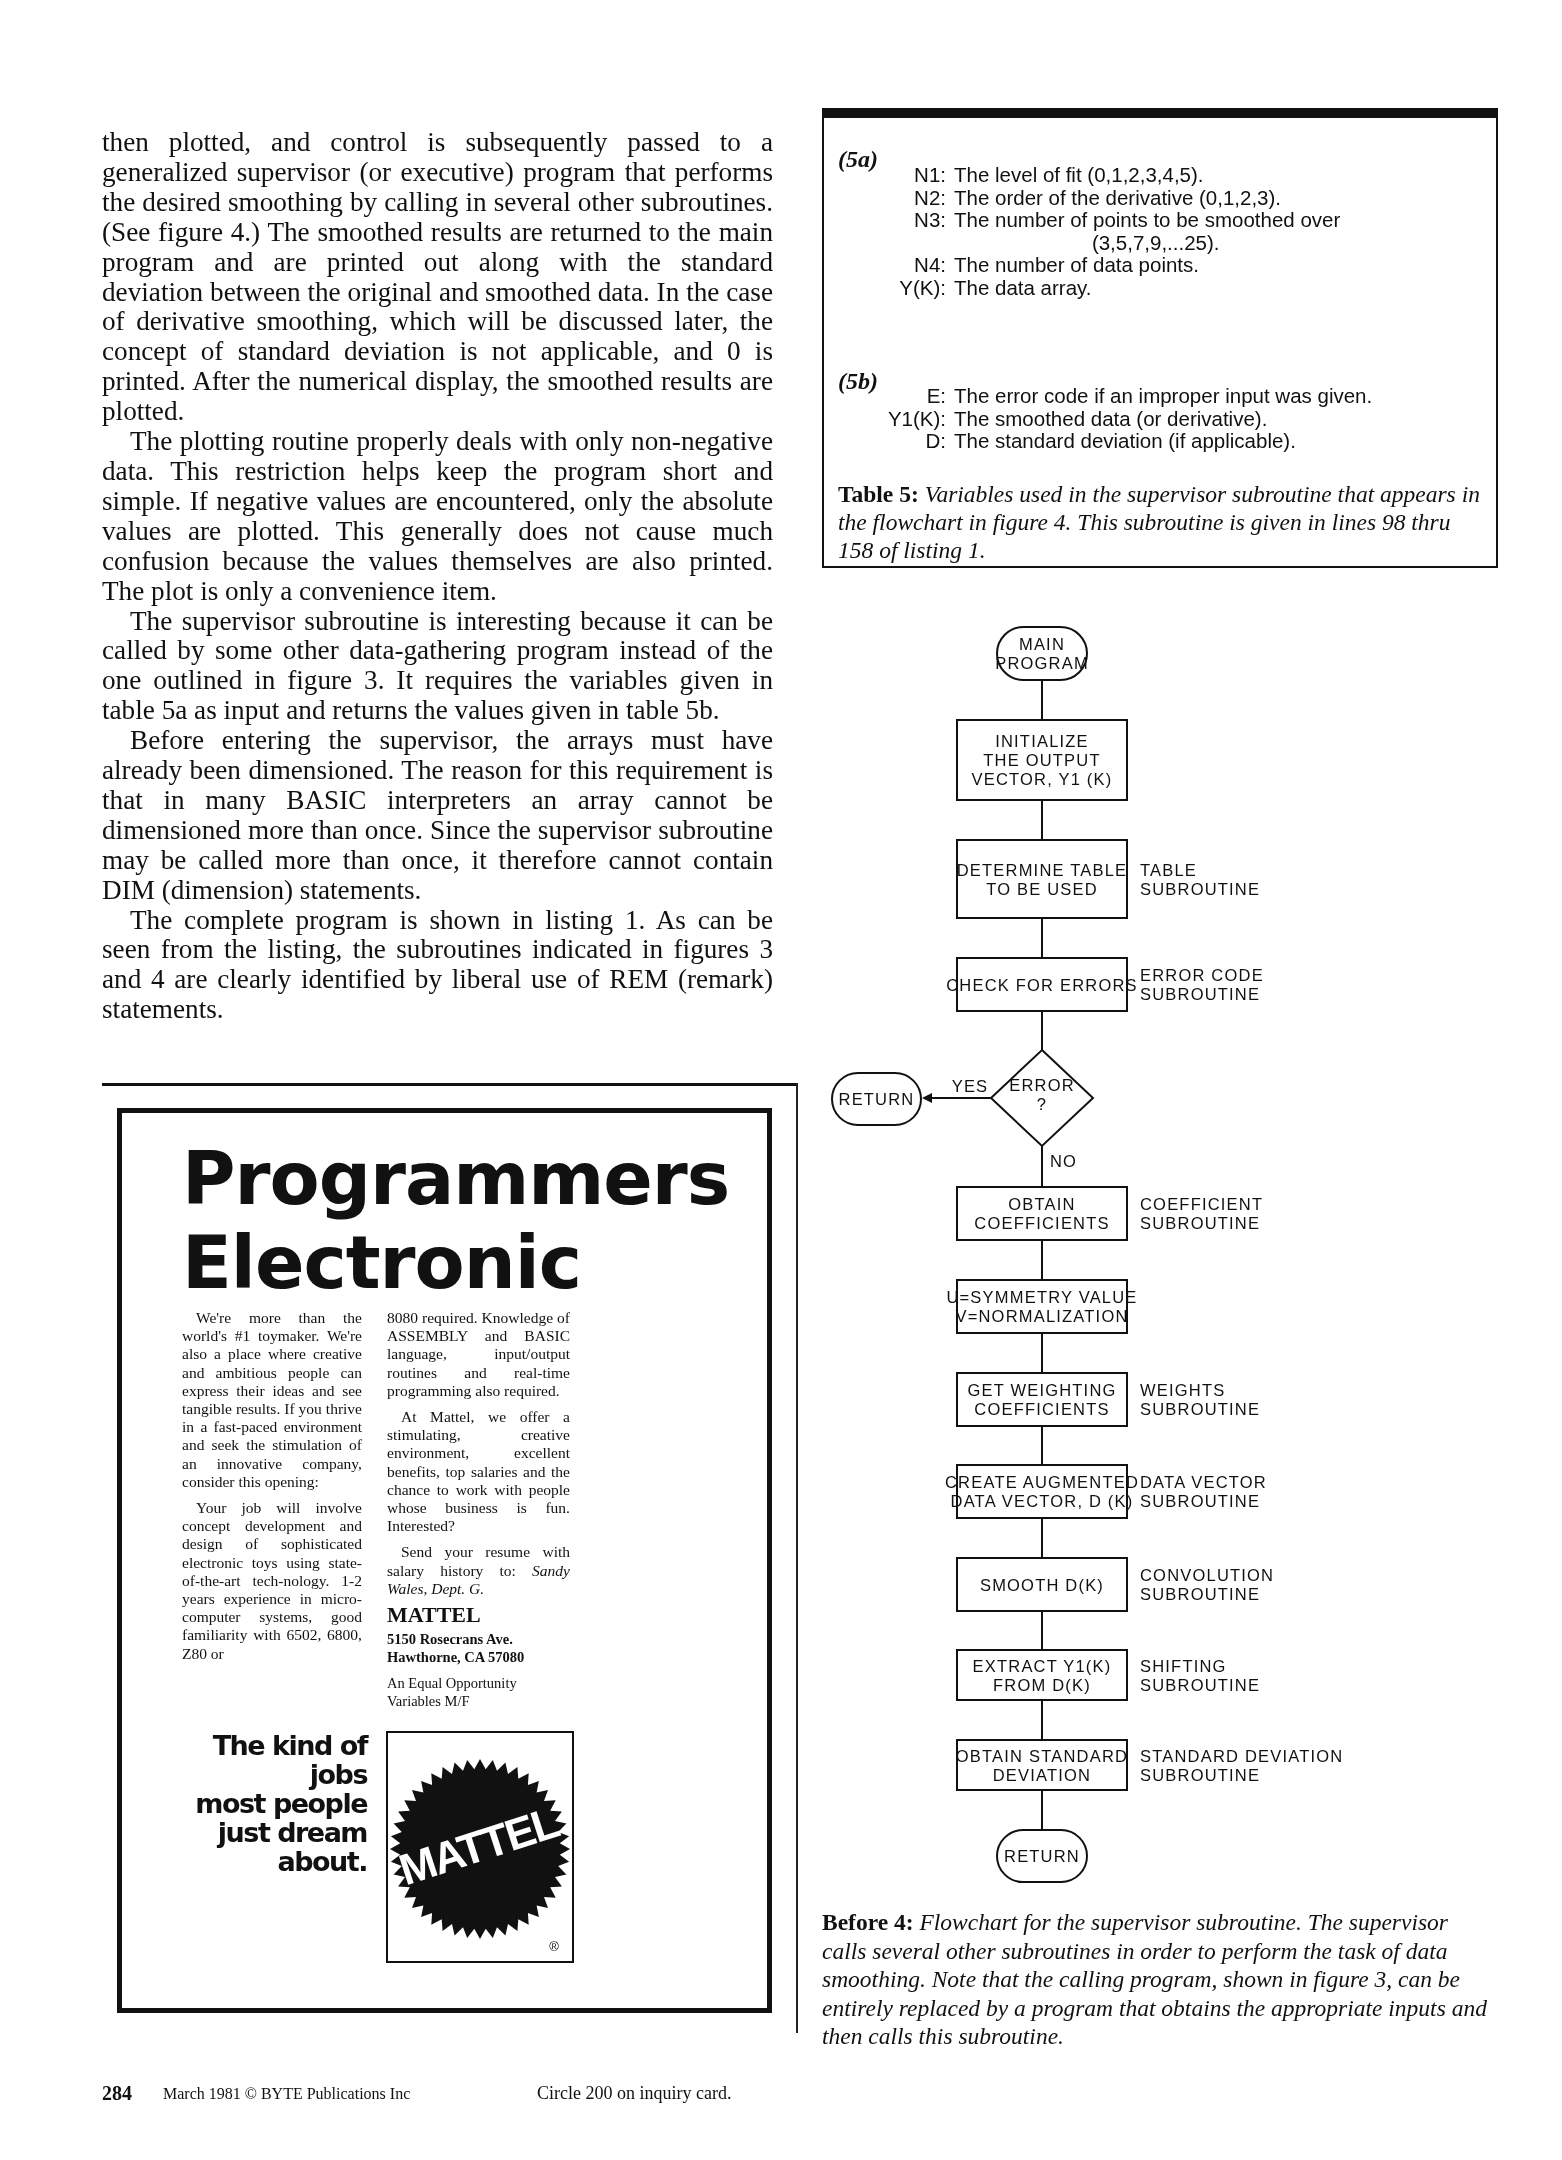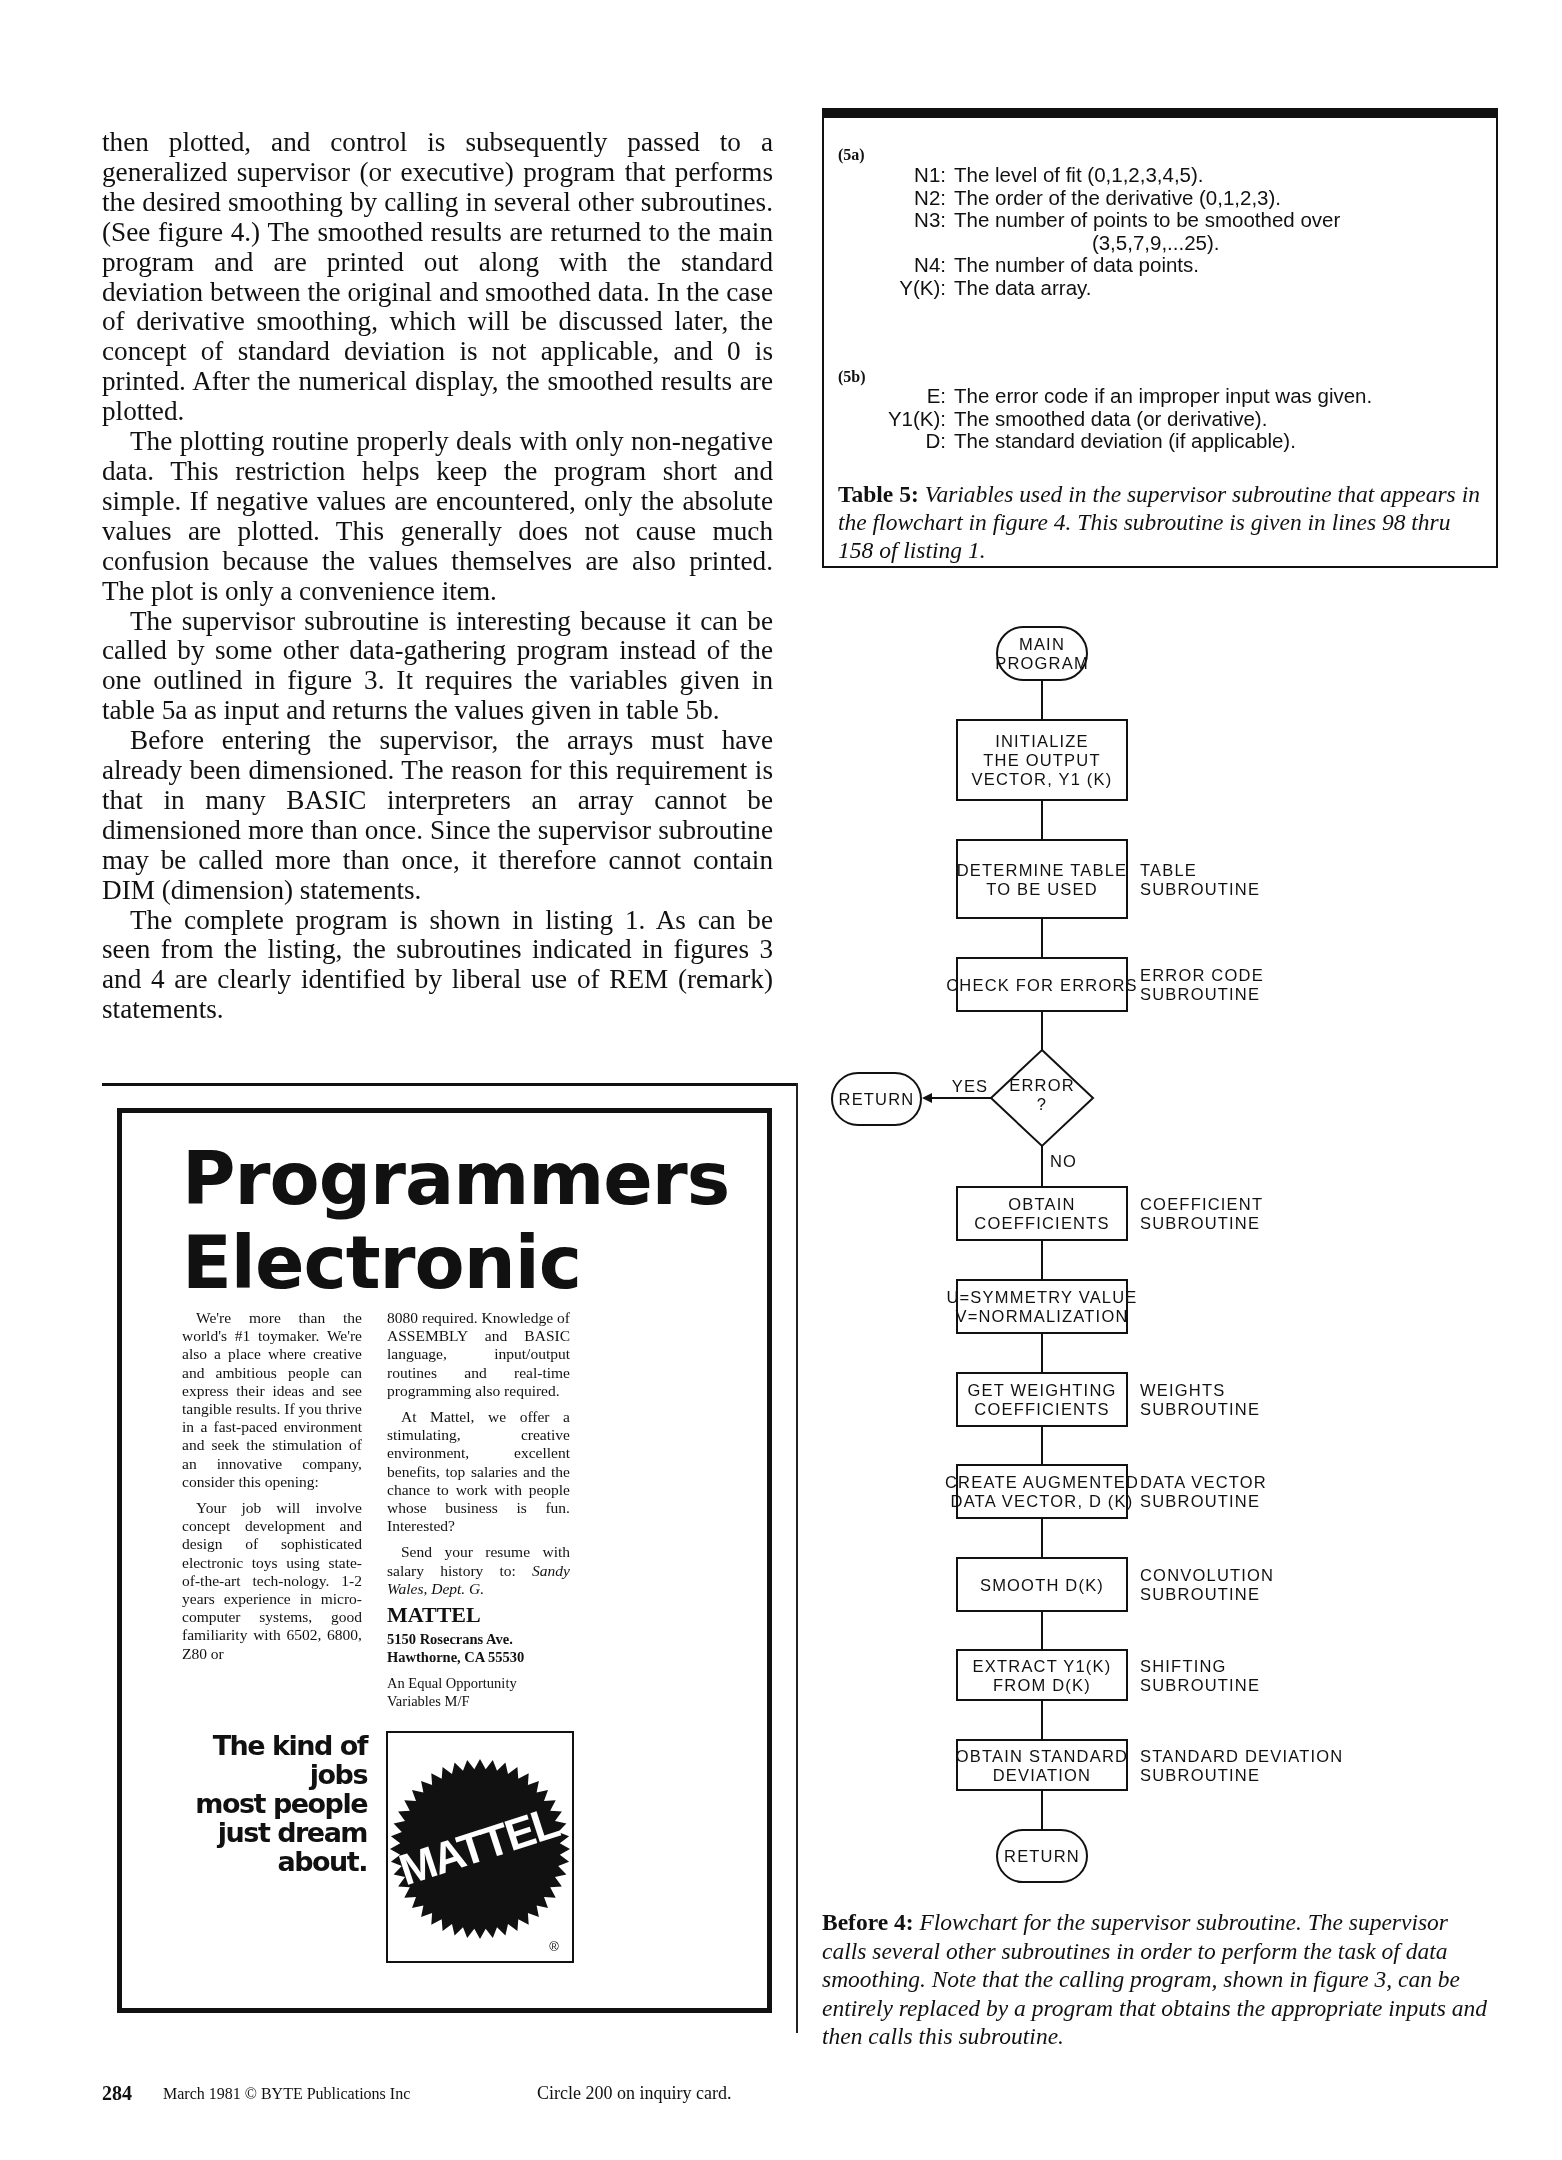--- a/index.html
+++ b/index.html
@@ -4,21 +4,21 @@
 <style>
   html, body { margin:0; padding:0; background:#fff; }
   body { width:1562px; height:2160px; position:relative; overflow:hidden; color:#111; }
   .serif { font-family: "Liberation Serif", "DejaVu Serif", serif; }
   #body-text { position:absolute; left:102px; top:128px; width:671px; font-size:27.2px; line-height:29.9px; text-align:justify; }
   #body-text p { margin:0; text-indent:0; }
   #body-text p + p { text-indent:28px; }
 
   
   #table5 { position:absolute; left:822px; top:108px; width:676px; height:460px; border:2px solid #111; border-top:10px solid #111; box-sizing:border-box; }
-  .tlabel { position:absolute; font-family:"Liberation Serif",serif; font-weight:bold; font-size:16px; }
+  .tlabel { position:absolute; font-family:"Liberation Serif",serif; font-weight:bold; font-size:24px;font-style:italic; }
   .vrow { position:absolute; font-family:"Liberation Sans",sans-serif; font-size:20.5px; line-height:22.5px; display:flex; }
   .vrow .vk { width:110px; text-align:right; padding-right:8px; box-sizing:border-box; }
   .vrow .vd { white-space:pre;text-align:center; }
   #table5-caption { position:absolute; left:14px; top:362px; width:646px; font-family:"Liberation Serif",serif; font-size:23.5px; line-height:28px; }
   #table5-caption b { font-style:normal; }
   #table5-caption i { font-style:italic; }
 
   
   #flowchart { position:absolute; left:820px; top:600px; width:740px; height:1440px; }
   .fc-text { font-family:"Liberation Sans","DejaVu Sans",sans-serif; font-size:16.5px; letter-spacing:1.2px; fill:#111; }
@@ -188,21 +188,21 @@
     <p>We're more than the world's #1 toymaker. We're also a place where creative and ambitious people can express their ideas and see tangible results. If you thrive in a fast-paced environment and seek the stimulation of an innovative company, consider this opening:</p>
     <p>Your job will involve concept development and design of sophisticated electronic toys using state-of-the-art tech-nology. 1-2 years experience in micro-computer systems, good familiarity with 6502, 6800, Z80 or</p>
   </div>
   <div id="ad-col-right" class="ad-col">
     <p class="noind">8080 required. Knowledge of ASSEMBLY and BASIC language, input/output routines and real-time programming also required.</p>
     <p>At Mattel, we offer a stimulating, creative environment, excellent benefits, top salaries and the chance to work with people whose business is fun. Interested?</p>
     <p><span>Send your resume with salary history to: </span><i>Sandy Wales, Dept. G.</i></p>
     <div id="ad-company">MATTEL</div>
     <div id="ad-address">
       <div>5150 Rosecrans Ave.</div>
-      <div>Hawthorne, CA 55530</div>
+      <div>Hawthorne, CA 57080</div>
     </div>
     <div id="ad-eeo">
       <div>An Equal Opportunity</div>
       <div>Variables M/F</div>
     </div>
   </div>
   <div id="ad-tagline">
     <div>The kind of jobs</div>
     <div>most people</div>
     <div>just dream about.</div>

